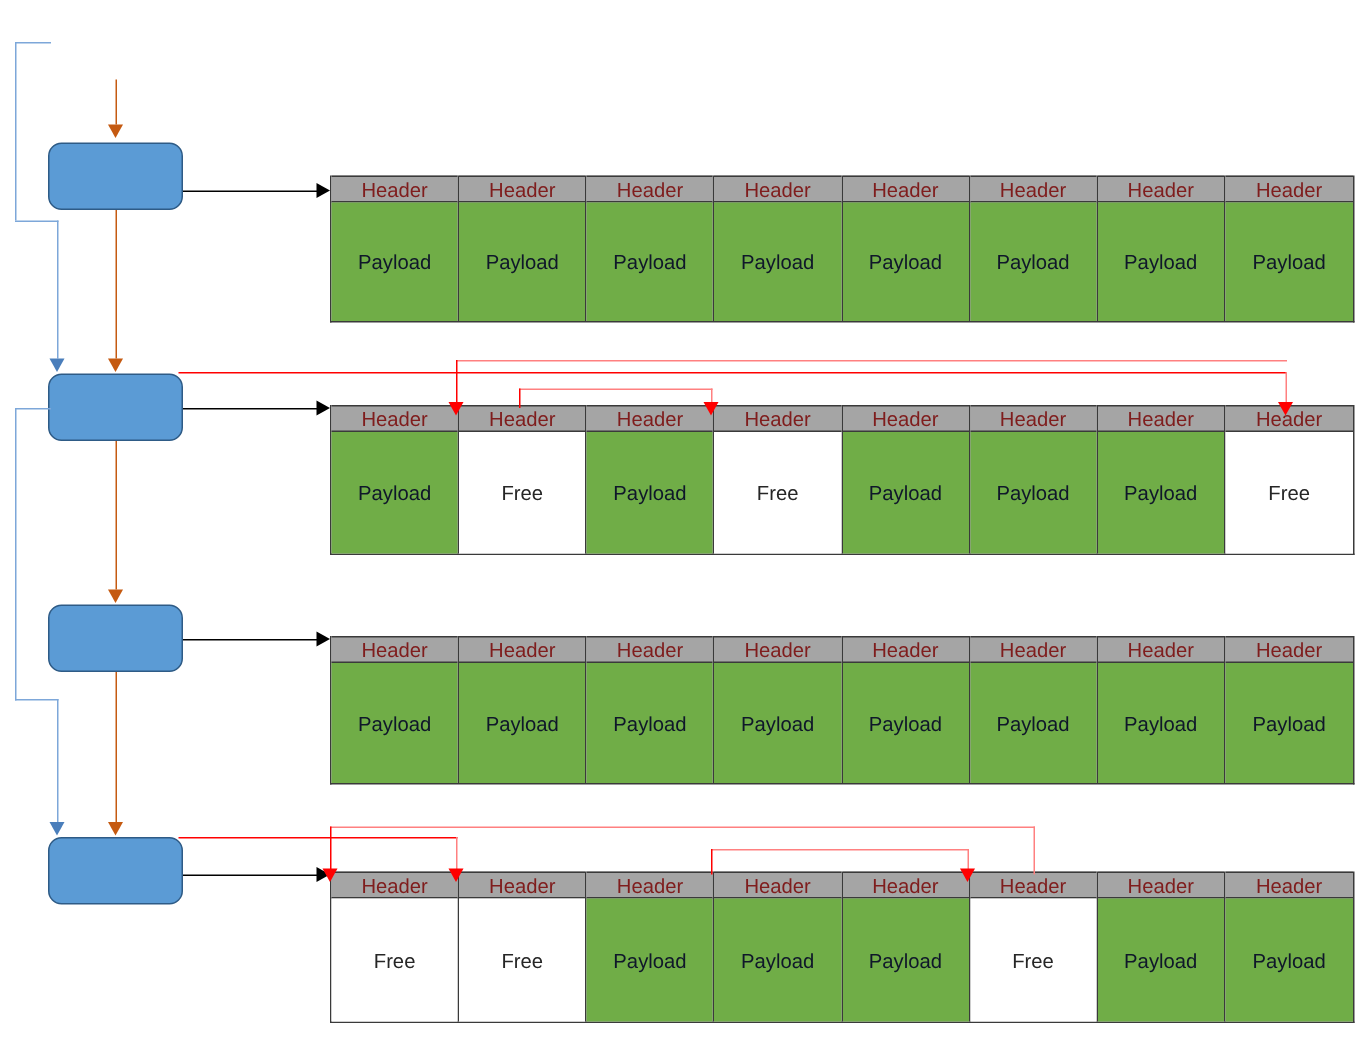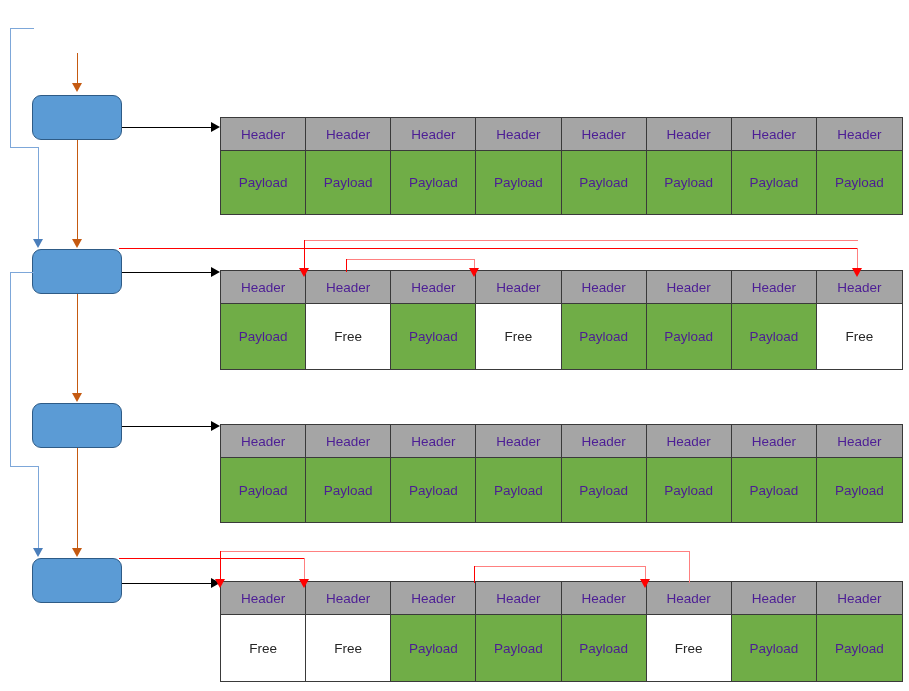--- a/index.html
+++ b/index.html
@@ -30,36 +30,36 @@
     border-top:none;
   }
   .cell{
     width:85.4px;
     box-sizing:border-box;
     border-right:1px solid #3a3a3a;
     display:flex;flex-direction:column;
   }
   .cell:last-child{border-right:none;}
   .hdr{
-    height:34px;
+    height:18px;
     background:#A5A5A5;
     border-top:1px solid #3a3a3a;
     border-bottom:1px solid #3a3a3a;
-    color:#4c1d95;
+    color:#7f1d1d;
     font-size:13.5px;
     display:flex;align-items:center;justify-content:center;
     box-sizing:border-box;
   }
   .pl{
     flex:1;
     display:flex;align-items:center;justify-content:center;
     font-size:13.5px;
     box-sizing:border-box;
   }
-  .pl.used{background:#70AD47;color:#4c1d95;}
+  .pl.used{background:#70AD47;color:#0f172a;}
   .pl.free{background:#ffffff;color:#262626;}
 
   
   .hline,.vline{position:absolute;}
   .hline{height:0;border-top-width:1.6px;border-top-style:solid;}
   .vline{width:0;border-left-width:1.6px;border-left-style:solid;}
 
   .c-orange{border-color:#C55A11;}
   .c-blue{border-color:#7DA7D9;}
   .c-black{border-color:#000000;}

